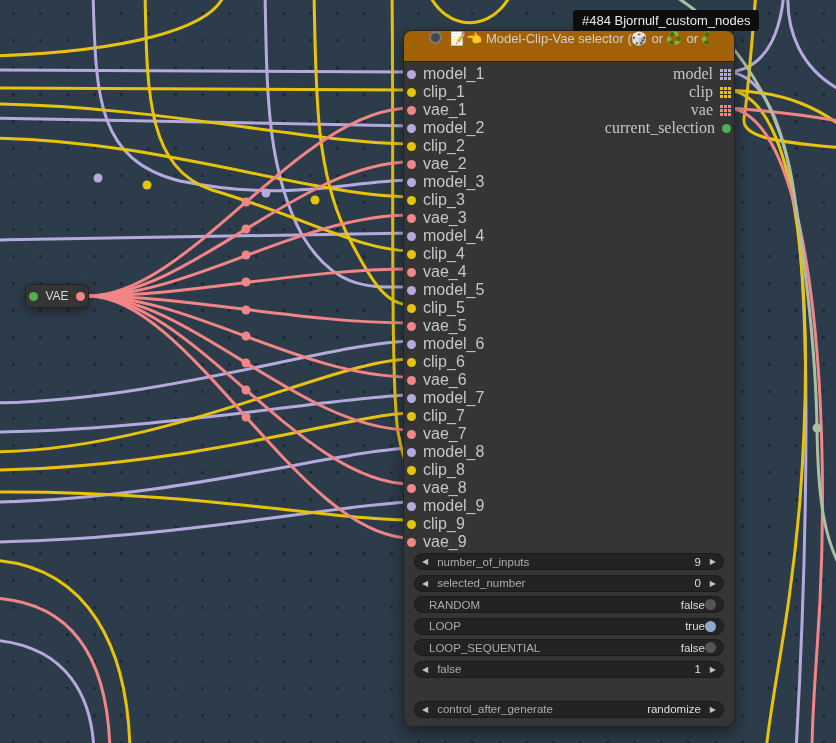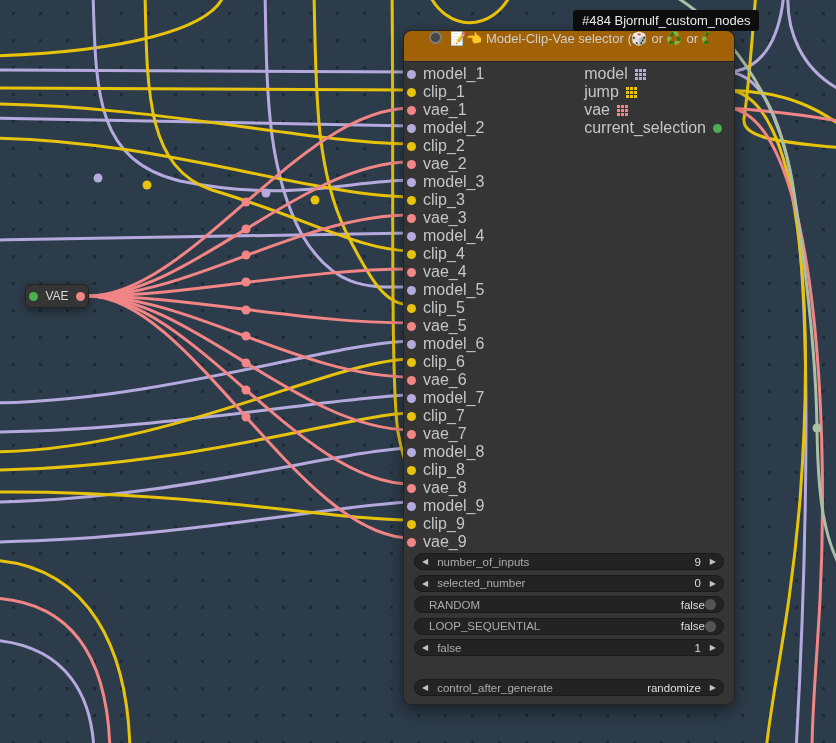--- a/index.html
+++ b/index.html
@@ -43,21 +43,21 @@
   }
   .collapse-dot{
     width:9px;height:9px;border-radius:50%;flex:0 0 auto;
     background:#474747;border:2px solid #7d7d7d;margin-right:8px;
   }
   .node-title{color:#cfcfcf;font-size:13px;white-space:nowrap;overflow:hidden;}
 
   .io{display:flex;justify-content:space-between;padding-top:3px;}
   .slot-row{height:18px;display:flex;align-items:center;}
   .col-in .slot-row{padding-left:3px;}
-  .col-out .slot-row{padding-right:12px;}
+  .col-out .slot-row{justify-content:flex-end;padding-right:3px;font-family:Liberation Serif, serif;}
   .port-dot{width:9px;height:9px;border-radius:50%;flex:0 0 auto;}
   .col-in .port-dot{margin-right:7px;}
   .t-model{background:var(--c-model);} .t-clip{background:var(--c-clip);}
   .t-vae{background:var(--c-vae);}     .t-selection{background:var(--c-select);}
   .slot-label{font-size:16px;color:#c6c6c6;white-space:nowrap;}
   .col-out .slot-label{margin-right:7px;}
   .port-icon{display:flex;align-items:center;}
   .ic-model{color:var(--c-model);} .ic-clip{color:var(--c-clip);} .ic-vae{color:var(--c-vae);}
 
   .widgets{padding:0 10px;margin-top:2px;}
@@ -283,21 +283,21 @@
               <rect x="0" y="4" width="3" height="3" fill="currentColor"></rect>
               <rect x="4" y="4" width="3" height="3" fill="currentColor"></rect>
               <rect x="8" y="4" width="3" height="3" fill="currentColor"></rect>
               <rect x="0" y="8" width="3" height="3" fill="currentColor"></rect>
               <rect x="4" y="8" width="3" height="3" fill="currentColor"></rect>
               <rect x="8" y="8" width="3" height="3" fill="currentColor"></rect>
             </svg>
           </span>
         </div>
         <div class="slot-row">
-          <span class="slot-label">jump</span>
+          <span class="slot-label">clip</span>
           <span class="port-icon ic-clip">
             <svg width="11" height="11" viewBox="0 0 11 11">
               <rect x="0" y="0" width="3" height="3" fill="currentColor"></rect>
               <rect x="4" y="0" width="3" height="3" fill="currentColor"></rect>
               <rect x="8" y="0" width="3" height="3" fill="currentColor"></rect>
               <rect x="0" y="4" width="3" height="3" fill="currentColor"></rect>
               <rect x="4" y="4" width="3" height="3" fill="currentColor"></rect>
               <rect x="8" y="4" width="3" height="3" fill="currentColor"></rect>
               <rect x="0" y="8" width="3" height="3" fill="currentColor"></rect>
               <rect x="4" y="8" width="3" height="3" fill="currentColor"></rect>
@@ -339,20 +339,25 @@
         <span class="wlabel">selected_number</span>
         <span class="wvalue">0</span>
         <span class="warrow">▶</span>
       </div>
       <div class="widget toggle">
         <span class="wlabel">RANDOM</span>
         <span class="wvalue">false</span>
         <span class="toggle-dot off"></span>
       </div>
       <div class="widget toggle">
+        <span class="wlabel">LOOP</span>
+        <span class="wvalue">true</span>
+        <span class="toggle-dot on"></span>
+      </div>
+      <div class="widget toggle">
         <span class="wlabel">LOOP_SEQUENTIAL</span>
         <span class="wvalue">false</span>
         <span class="toggle-dot off"></span>
       </div>
       <div class="widget stepper">
         <span class="warrow">◀</span>
         <span class="wlabel">false</span>
         <span class="wvalue">1</span>
         <span class="warrow">▶</span>
       </div>

